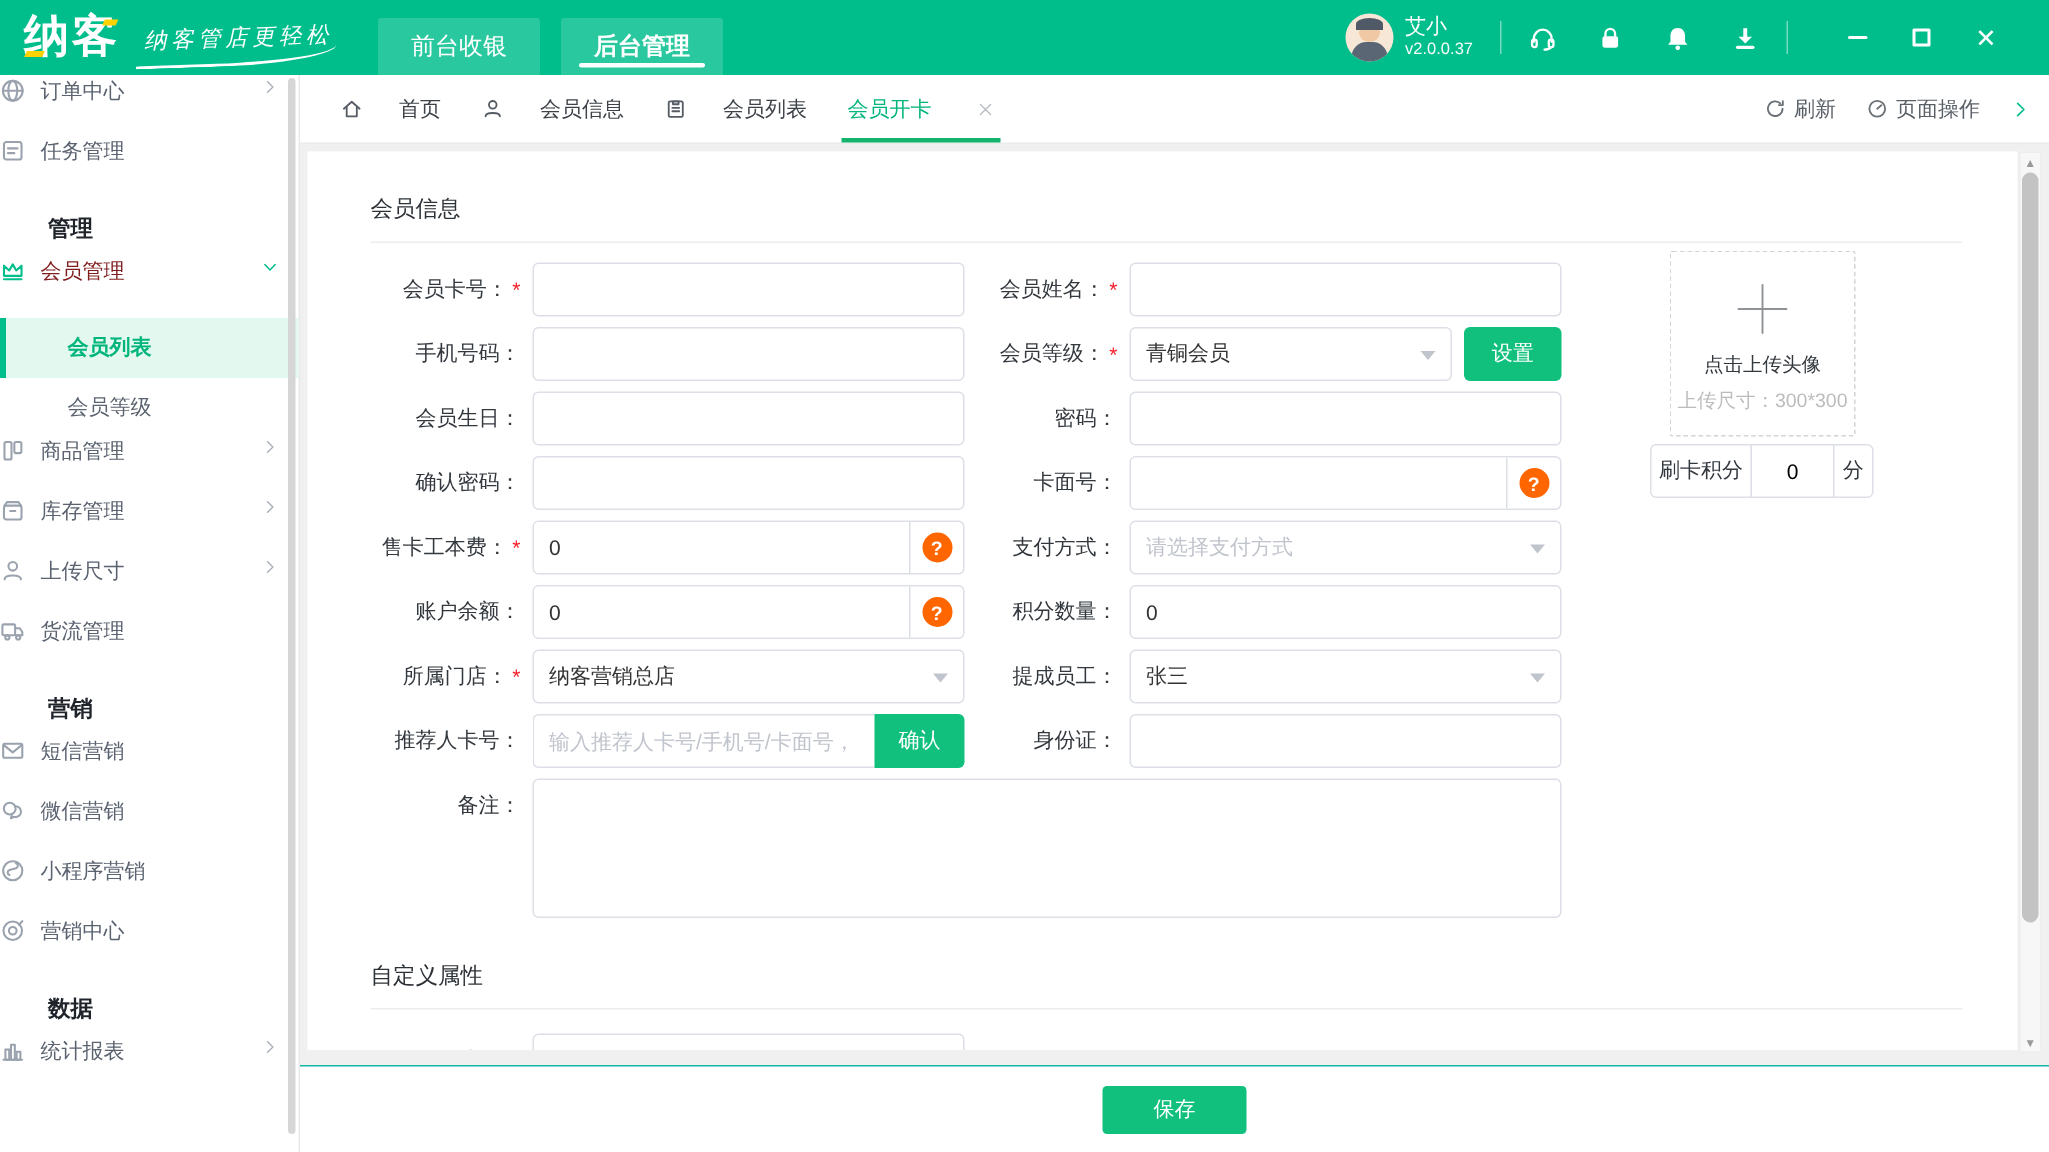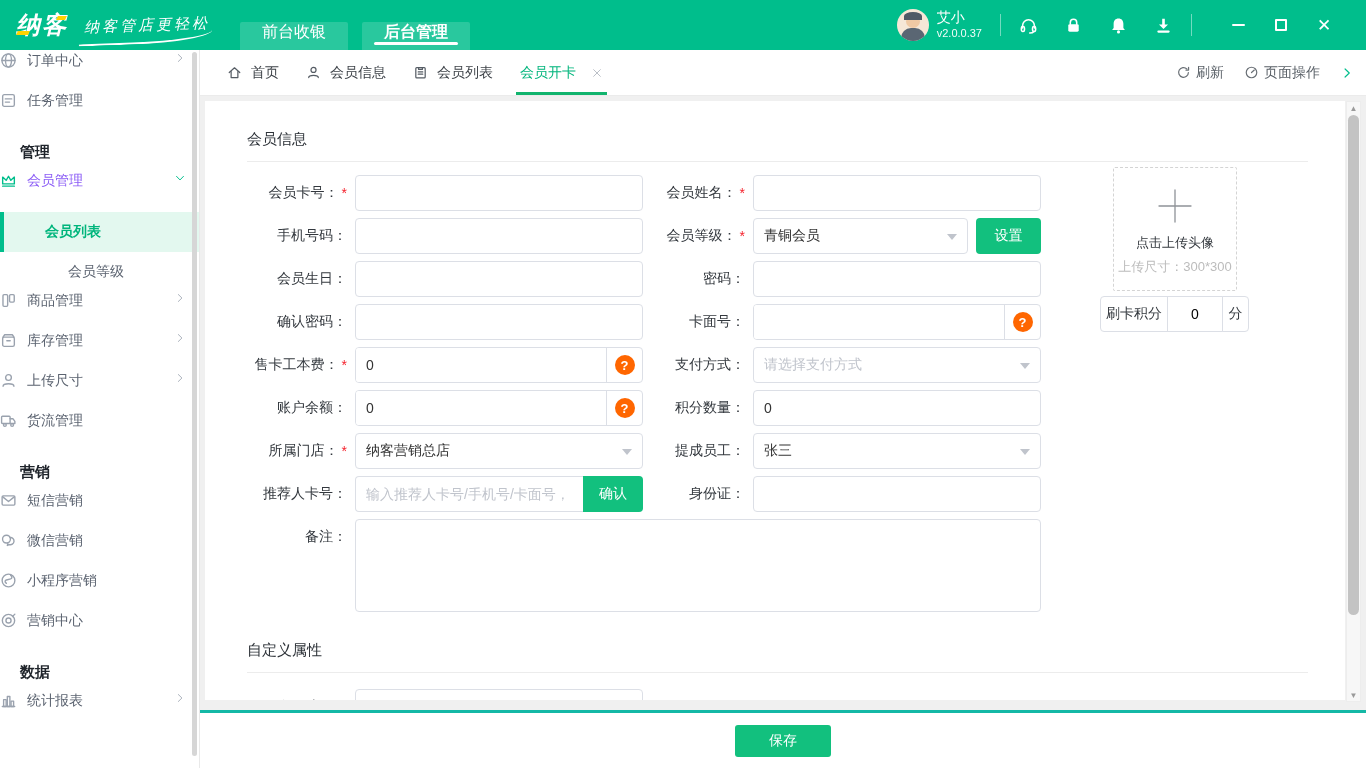--- a/index.html
+++ b/index.html
@@ -3,27 +3,27 @@
 <meta charset="utf-8">
 <style>
 *{box-sizing:border-box;margin:0;padding:0}
 html,body{width:1366px;height:768px;overflow:hidden}
 body{font-family:"Liberation Sans","DejaVu Sans",sans-serif;font-size:14px;color:#333;background:#fff}
 .window{width:1366px;height:768px;display:flex;flex-direction:column}
 
 
 .topbar{flex:0 0 50px;background:#00be8c;display:flex;align-items:stretch;color:#fff;position:relative}
 .logo-wrap{display:flex;align-items:center;padding-left:16px}
-.logo-text{font-size:24px;font-weight:bold;font-style:italic;letter-spacing:2px;position:relative;line-height:1}
+.logo-text{font-size:30px;font-weight:bold;letter-spacing:2px;position:relative;line-height:1}
 .logo-accent1{position:absolute;left:1px;bottom:2px;width:12px;height:4px;background:#ffd200;transform:skewX(-25deg)}
 .logo-accent2{position:absolute;right:2px;top:3px;width:9px;height:4px;background:#ffd200;transform:skewX(-25deg)}
 .tagline{margin-left:16px;font-size:15px;font-style:italic;letter-spacing:3px;transform:rotate(-2deg);position:relative;white-space:nowrap}
 .tagline::after{content:"";position:absolute;left:-6px;right:-2px;bottom:-9px;height:10px;border-bottom:2px solid #fff;border-radius:0 0 60%/0 0 100% 100%}
 .nav-tabs{display:flex;align-items:flex-end;margin-left:30px;gap:14px}
-.nav-tab{height:28px;padding:0 22px;background:rgba(255,255,255,.16);display:flex;font-size:16px;border-radius:2px 2px 0 0;position:relative;cursor:pointer;white-space:nowrap}
+.nav-tab{height:38px;padding:0 22px;background:rgba(255,255,255,.16);display:flex;align-items:center;font-size:16px;border-radius:2px 2px 0 0;position:relative;cursor:pointer;white-space:nowrap}
 .nav-tab.active{font-weight:bold}
 .nav-tab.active::after{content:"";position:absolute;left:12px;right:12px;bottom:5px;height:3px;background:#fff;border-radius:2px}
 .top-right{margin-left:auto;display:flex;align-items:center;padding-right:34px}
 .avatar{width:32px;height:32px;border-radius:50%;background:#f6e7d7;overflow:hidden;position:relative;flex:0 0 32px}
 .avatar .head{position:absolute;left:9px;top:6px;width:14px;height:13px;border-radius:50%;background:#f0c9a4}
 .avatar .hair{position:absolute;left:7px;top:3px;width:18px;height:8px;border-radius:50% 50% 0 0;background:#4f5a66}
 .avatar .body{position:absolute;left:4px;top:19px;width:24px;height:14px;border-radius:10px 10px 0 0;background:#5a6673}
 .user-meta{margin-left:8px;line-height:1.25}
 .user-name{font-size:14px}
 .user-ver{font-size:11px;opacity:.95}
@@ -37,31 +37,31 @@
 .wc-close{font-size:17px;line-height:1;color:#fff}
 
 
 .main-row{flex:1;display:flex;min-height:0}
 .sidebar{flex:0 0 200px;background:#fff;border-right:1px solid #e9e9e9;position:relative;overflow:hidden;padding-top:2px}
 .side-scroll{position:absolute;right:2px;top:2px;bottom:12px;width:5px;background:#d6d6d6;border-radius:3px}
 .s-item{height:40px;display:flex;align-items:flex-start;padding-left:0;color:#5b6370;position:relative;cursor:pointer}
 .s-item .s-ic{width:17px;height:17px;color:#9aa2ae;flex:0 0 17px}
 .s-item .lbl{margin-left:10px}
 .s-item .chev{position:absolute;right:13px;width:12px;height:12px;color:#a9b0ba}
-.s-item.green{color:#8b5cf6}
+.s-item.green{color:#7f1d1d}
 .s-item.green .s-ic,.s-item.green .chev{color:#00be8c}
-.s-section{height:40px;display:flex;align-items:center;padding-left:20px;font-weight:bold;color:#1f242b;font-size:15px}
-.s-sub{height:40px;display:flex;align-items:center;padding-left:68px;color:#5b6370;cursor:pointer}
+.s-section{height:40px;display:flex;align-items:center;padding-left:32px;font-weight:bold;color:#1f242b;font-size:15px}
+.s-sub{height:40px;display:flex;align-items:center;padding-left:45px;color:#5b6370;cursor:pointer}
 .s-sub.active{background:#e3f8ef;color:#00b57c;font-weight:bold;border-left:4px solid #00be8c;padding-left:41px}
 
 .main{flex:1;display:flex;flex-direction:column;background:#f0f0f0;min-width:0}
 
 
 .tabbar{flex:0 0 45px;background:#fff;display:flex;align-items:center;border-bottom:1px solid #ebebeb}
-.tab{display:flex;align-items:center;gap:9px;margin-left:27px;height:45px;position:relative;color:#3d4248;cursor:pointer;white-space:nowrap}
+.tab{display:flex;align-items:center;gap:24px;margin-left:27px;height:45px;position:relative;color:#3d4248;cursor:pointer;white-space:nowrap}
 .tab .t-ic{width:15px;height:15px;color:#555c64}
 .tab.active{color:#00b57c}
 .tab.active::after{content:"";position:absolute;left:-4px;right:-4px;bottom:0;height:3px;background:#12b46e}
 .tab .t-close{width:12px;height:12px;color:#b9bec5;margin-left:6px}
 .tab-actions{margin-left:auto;display:flex;align-items:center;gap:20px;padding-right:12px;color:#585f66}
 .tab-act{display:flex;align-items:center;gap:5px;cursor:pointer}
 .tab-act .t-ic{width:15px;height:15px;color:#6a7076}
 .act-chev{width:14px;height:14px;color:#00be8c;cursor:pointer}
 
 
@@ -103,21 +103,21 @@
 .pg-input{width:56px;margin-left:-1px;border:1px solid #dcdfe6;text-align:center;font:inherit;outline:none;height:36px}
 .pg-unit{width:27px;margin-left:-1px;border-radius:0 4px 4px 0}
 
 
 .v-scroll{position:absolute;right:5px;top:5px;bottom:8px;width:15px;background:#f7f7f7;border:1px solid #ededed;cursor:pointer}
 .v-arrow{position:absolute;left:0;width:100%;height:12px;display:flex;align-items:center;justify-content:center;color:#9a9a9a;font-size:8px}
 .v-up{top:0}.v-down{bottom:0}
 .v-thumb{position:absolute;left:1px;top:13px;width:11px;height:500px;background:#c3c3c3;border-radius:6px}
 
 
-.footer{flex:0 0 58px;background:#fff;border-top:3px solid #14b8a6;display:flex;align-items:center;justify-content:center}
+.footer{flex:0 0 58px;background:#fff;border-top:1px solid #14b8a6;display:flex;align-items:center;justify-content:center}
 .save-btn{width:96px;height:32px;background:#12c07e;color:#fff;border:none;border-radius:3px;font-size:14px;cursor:pointer}
 
 
 svg.ln{fill:none;stroke:currentColor;stroke-width:1.3;stroke-linecap:round;stroke-linejoin:round}
 svg.fl{fill:currentColor;stroke:none}
 .hidden-defs{position:absolute;width:0;height:0;overflow:hidden}
 </style>
 </head>
 <body>
 

